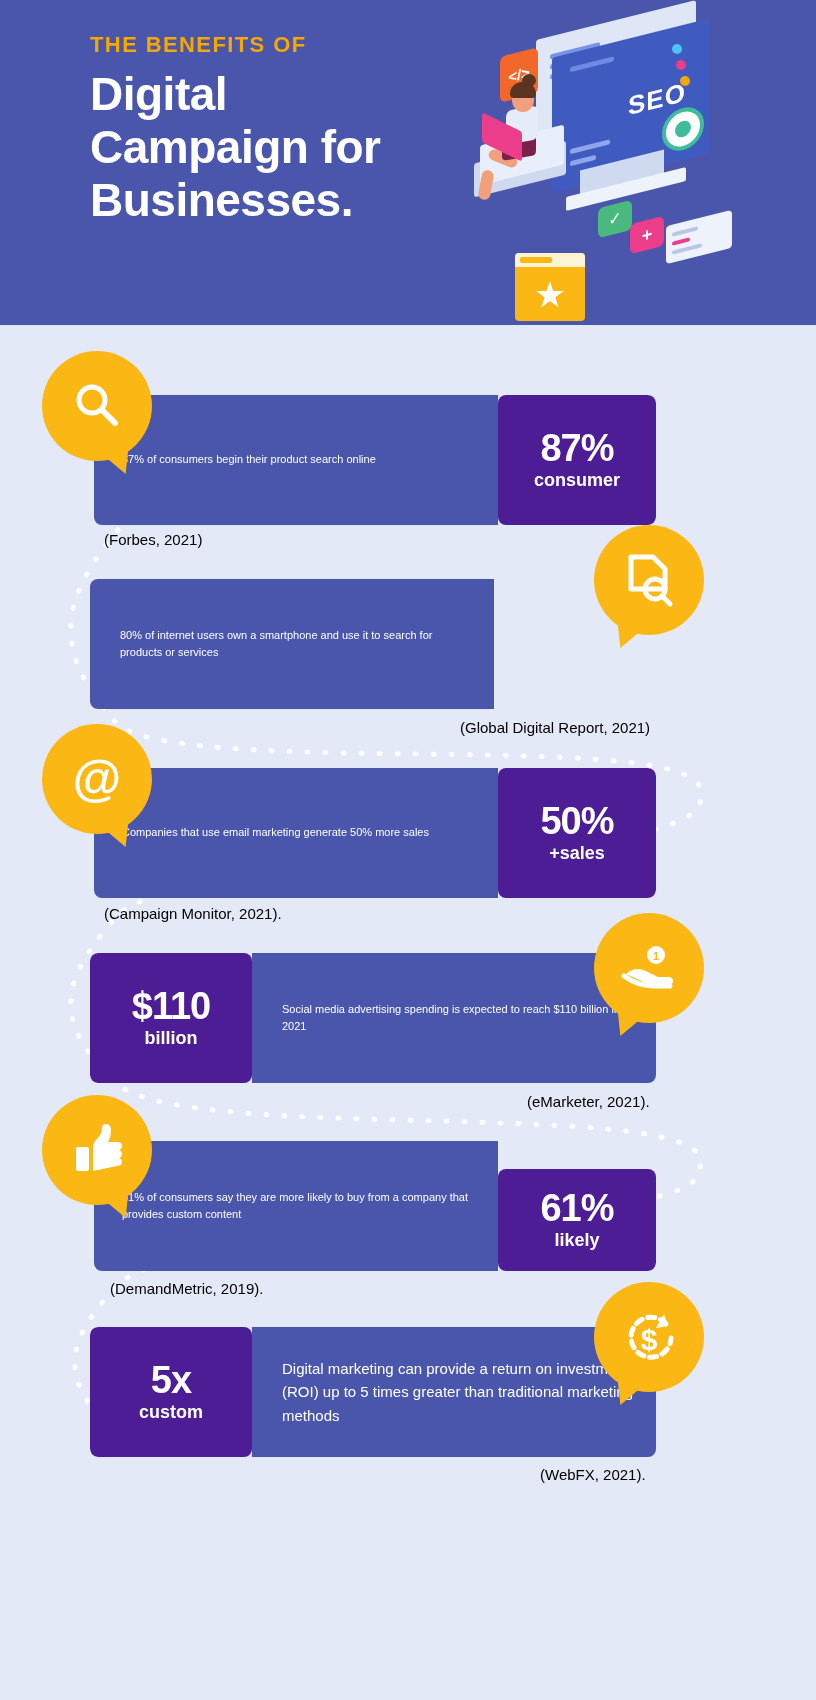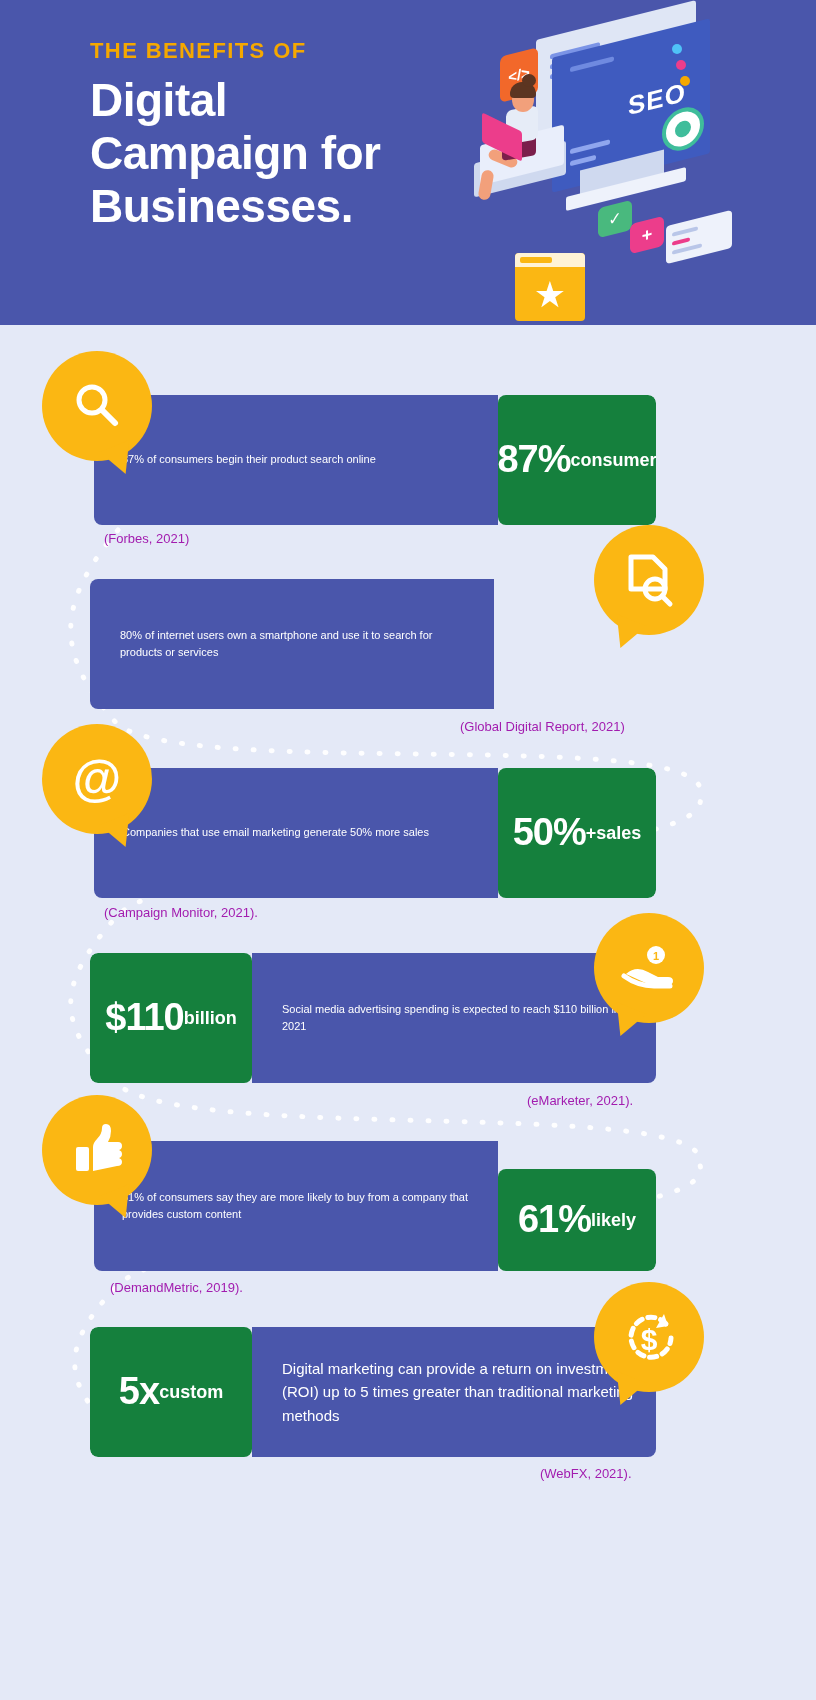--- a/index.html
+++ b/index.html
@@ -22,21 +22,21 @@
     position: absolute;
     top: 0; left: 0;
     width: 816px;
     height: 325px;
     background: #4a56ab;
     overflow: hidden;
   }
   .header-text {
     position: absolute;
     left: 90px;
-    top: 38px;
+    top: 32px;
     width: 420px;
   }
   .eyebrow {
     color: #f5a800;
     font-size: 22px;
     font-weight: bold;
     letter-spacing: 1.4px;
     text-transform: uppercase;
     line-height: 1.2;
   }
@@ -142,39 +142,40 @@
   .desc {
     background: #4a56ab;
     color: #ffffff;
     font-size: 11px;
     line-height: 1.55;
     display: flex;
     align-items: center;
     padding: 0 18px 0 28px;
   }
   .value {
-    background: #15803d;
+    background: #4c1d95;
     color: #ffffff;
     display: flex;
+    flex-direction: column;
     align-items: center;
     justify-content: center;
     border-radius: 8px;
     text-align: center;
   }
   .value .big { font-size: 38px; font-weight: bold; line-height: 1.05; letter-spacing: -1px; }
   .value .small { font-size: 18px; font-weight: bold; line-height: 1.25; }
 
   
   .bar.left-value .value { order: 0; }
   .bar.left-value .desc { order: 1; padding: 0 18px 0 30px; }
 
   .cite {
     position: absolute;
-    font-size: 13px;
-    color: #a21caf;
+    font-size: 15px;
+    color: #000000;
   }
 
   
   .bubble {
     position: absolute;
     width: 110px; height: 110px;
     background: #fbb713;
     border-radius: 50%;
     display: flex; align-items: center; justify-content: center;
     z-index: 5;

